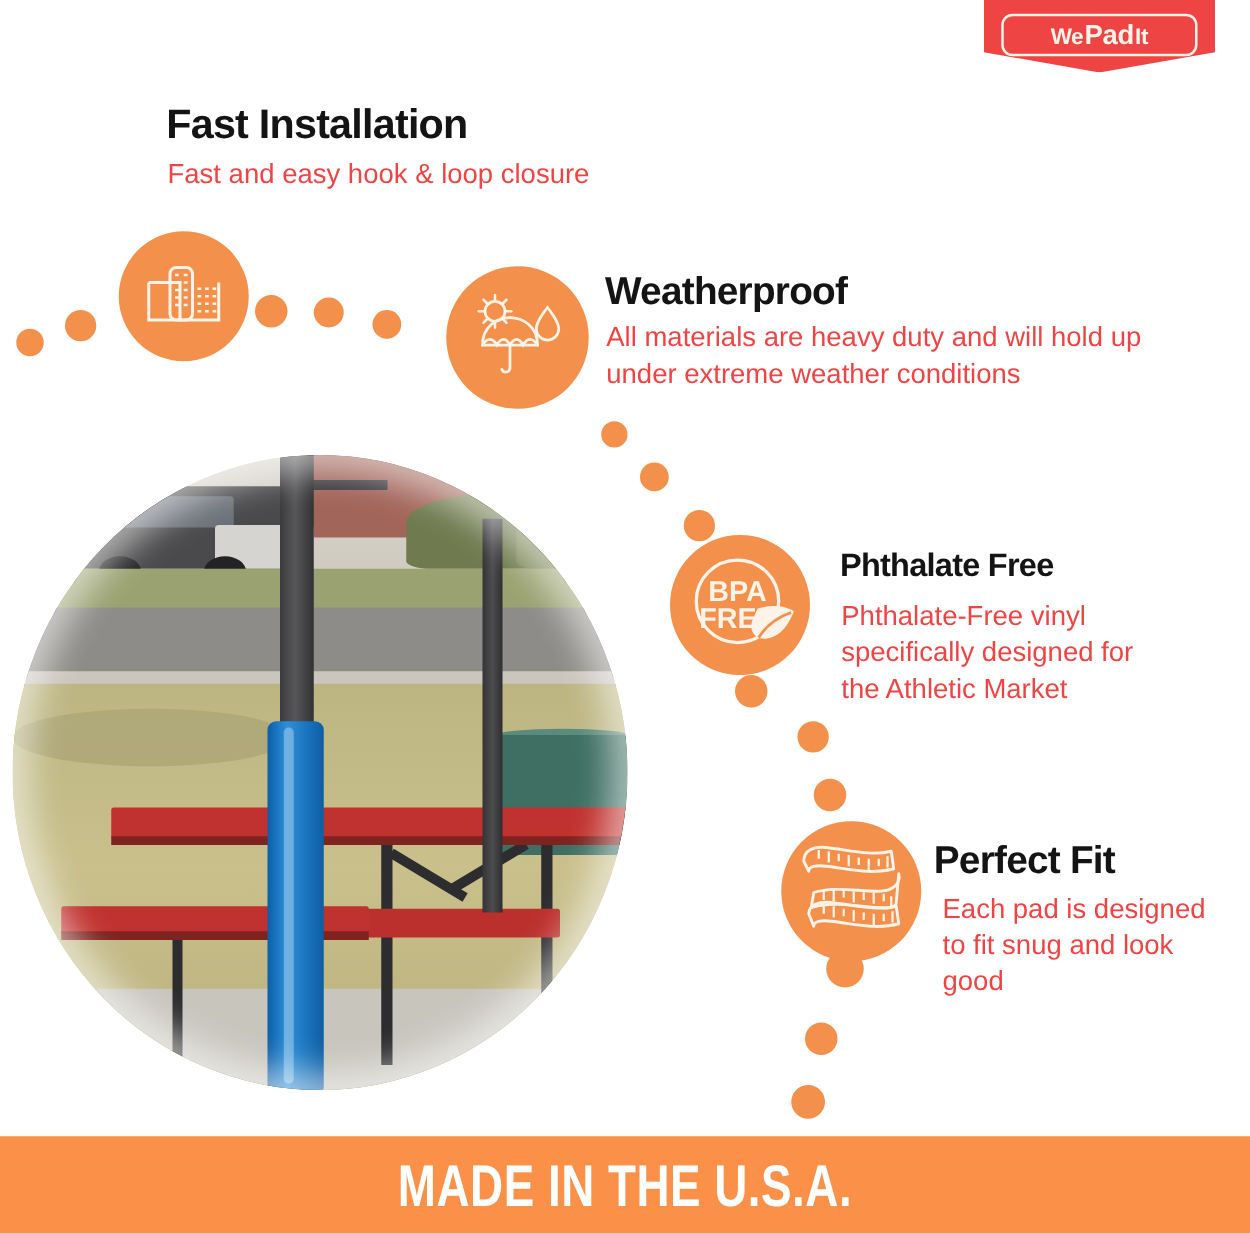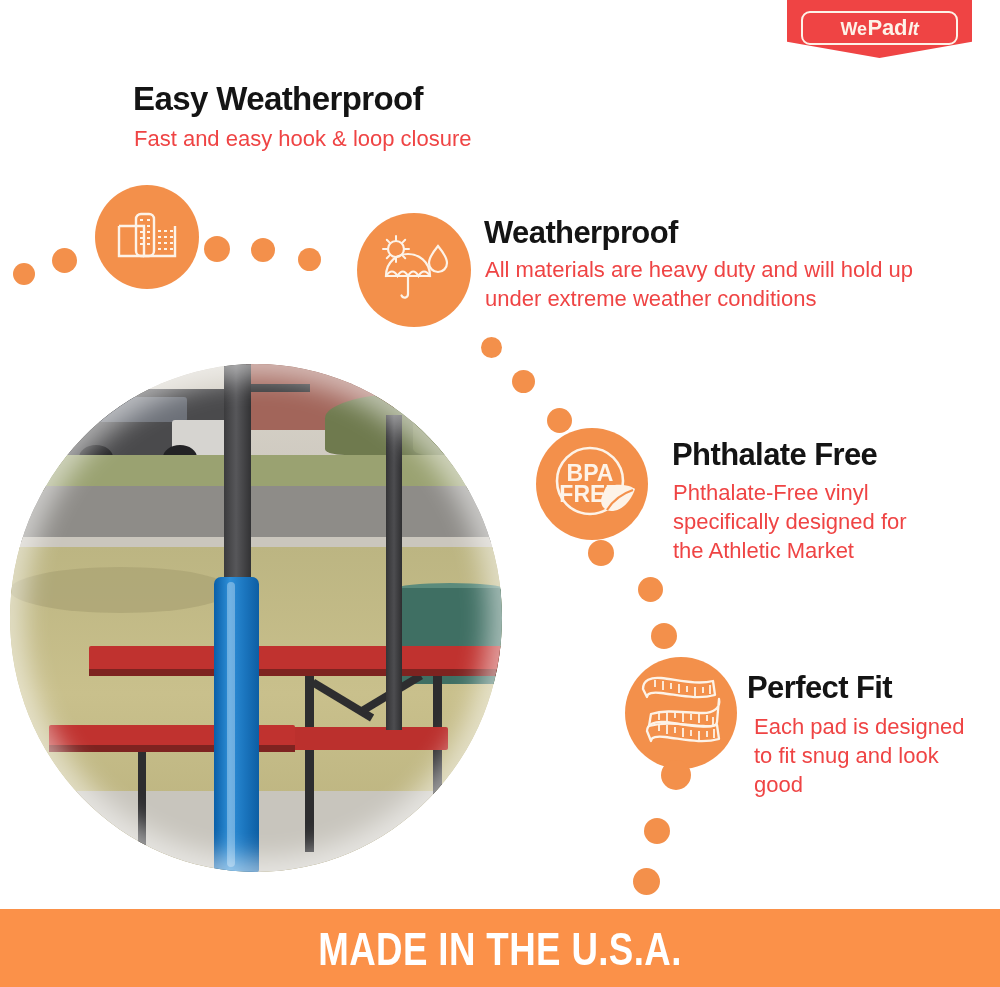--- a/index.html
+++ b/index.html
@@ -45,21 +45,21 @@
     color: #FDF3E8;
     font-size: 19px;
     line-height: 1;
     letter-spacing: -0.3px;
     white-space: nowrap;
     display: flex;
     align-items: baseline;
   }
   .logo-we   { font-weight: bold; font-size: 18px; }
   .logo-pad  { font-weight: bold; font-size: 22px; margin: 8px 1px; }
-  .logo-it   { font-weight: bold; font-size: 18px; font-style: italic; }
+  .logo-it   { font-weight: bold; font-size: 18px; }
 
   
   .feature-title {
     position: absolute;
     font-weight: bold;
     color: #141414;
     letter-spacing: -0.6px;
     white-space: nowrap;
   }
   .feature-desc {
@@ -72,21 +72,21 @@
 
   
   .t-install { top: 80px; left: 133px; font-size: 33px; }
   .d-install { top: 124px; left: 134px; width: 420px; }
 
   
   .t-weather { top: 215px; left: 484px; font-size: 31px; }
   .d-weather { top: 255px; left: 485px; width: 430px; }
 
   
-  .t-phthal  { top: 437px; left: 672px; font-size: 31px; }
+  .t-phthal  { top: 437px; left: 672px; font-size: 26px; }
   .d-phthal  { top: 478px; left: 673px; width: 270px; }
 
   
   .t-fit     { top: 670px; left: 747px; font-size: 31px; }
   .d-fit     { top: 712px; left: 748px; width: 225px; margin-left: 6px; }
 
   
   .icon-circle {
     position: absolute;
     border-radius: 50%;
@@ -222,21 +222,21 @@
   <div class="logo-banner">
     <div class="logo-frame">
       <span class="logo-text">
         <span class="logo-we">We</span>
           <span class="logo-pad">Pad</span>
           <span class="logo-it">It</span>
       </span>
     </div>
   </div>
 
-  <div class="feature-title t-install">Easy Weatherproof</div>
+  <div class="feature-title t-install">Fast Installation</div>
   <div class="feature-desc  d-install">Fast and easy hook &amp; loop closure</div>
 
   <div class="icon-circle ic-install">
     <span>
       <svg width="62" height="50" viewBox="0 0 62 50" fill="none" stroke="#FDF3E8" stroke-width="2.4">
         <path d="M3 16 H28 V46 H59 V16"></path>
         <path d="M3 16 V46 H28"></path>
         <rect x="20" y="4" width="18" height="42" rx="5"></rect>
         <g stroke-width="1.9">
           <path d="M24 10 h3 M31 10 h3"></path>

